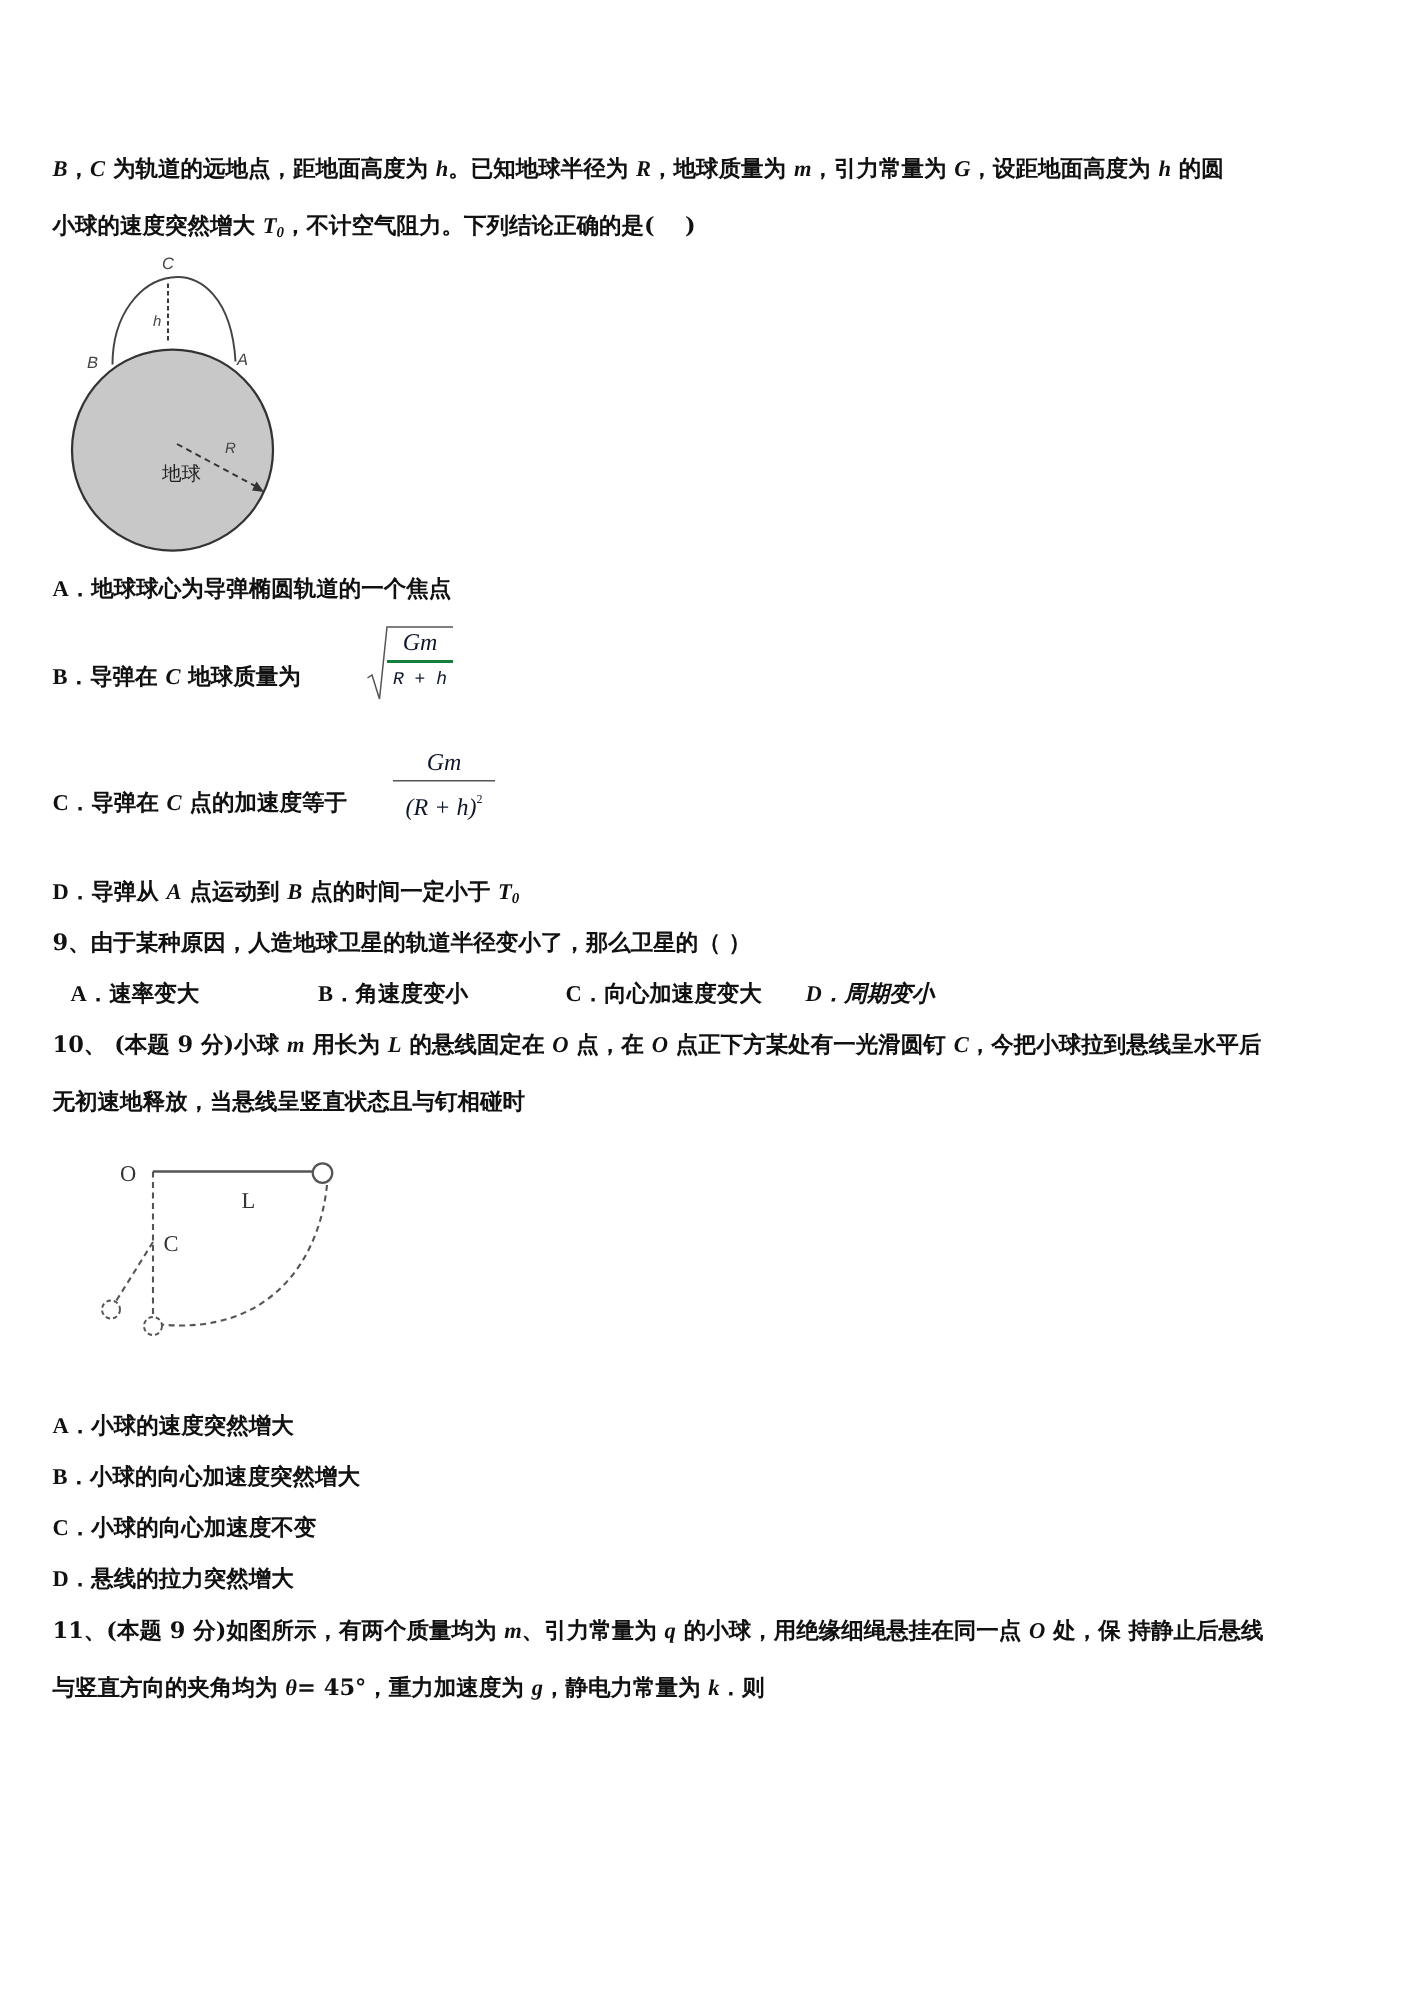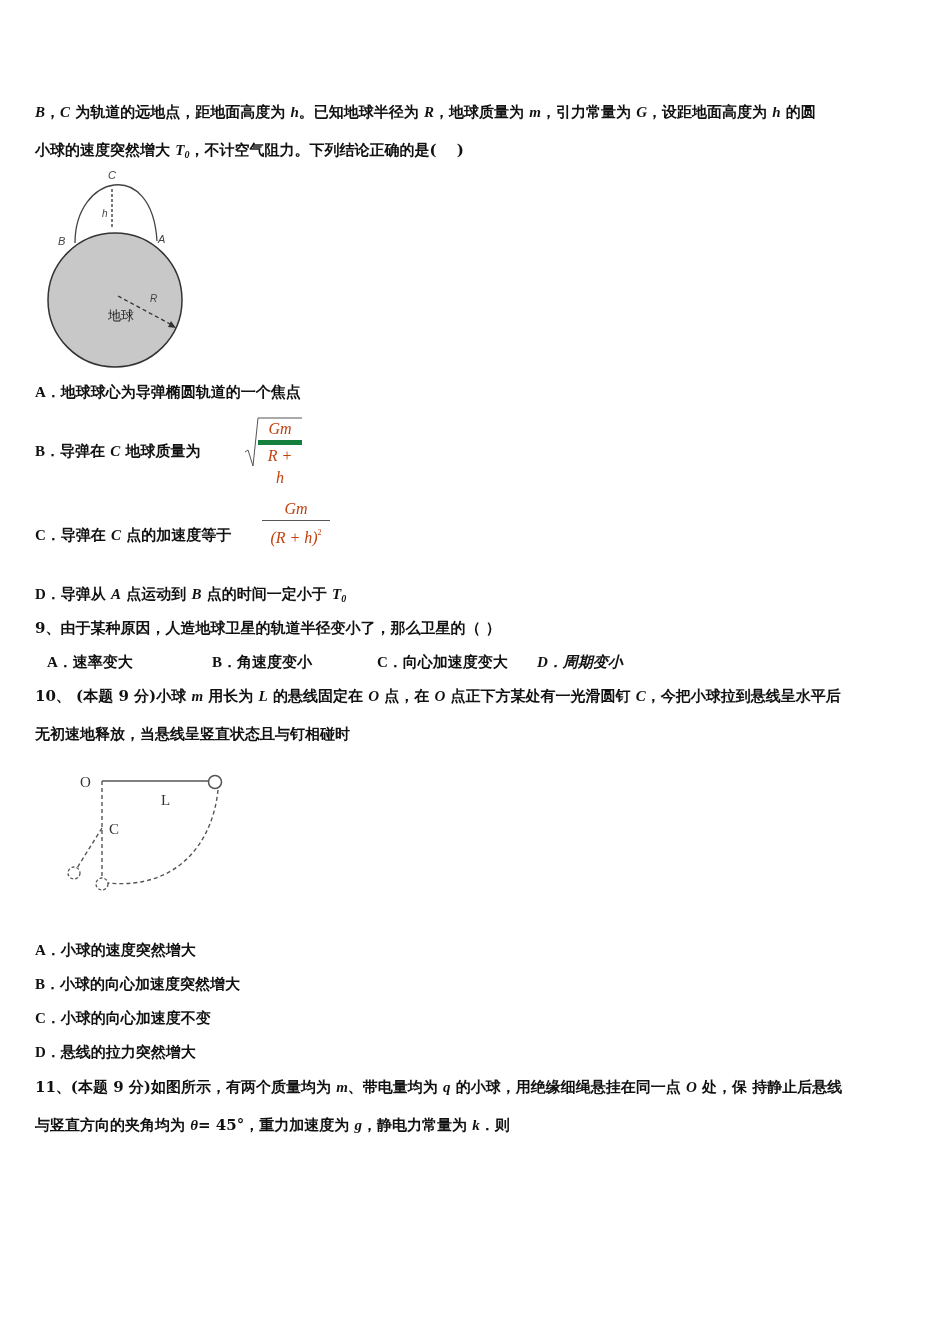--- a/index.html
+++ b/index.html
@@ -23,30 +23,30 @@
       white-space: nowrap;
       font-weight: bold;
     }
     .i { font-style: italic; font-family: "Liberation Serif", serif; font-weight: bold; }
     .opt-label { font-family: "Liberation Serif", serif; font-weight: bold; }
     .sub { font-size: 10px; vertical-align: -3px; }
     .math {
       font-family: "Liberation Serif", serif;
       font-style: italic;
       font-weight: normal;
-      color: #c2410c;
+      color: #0f172a;
     }
     .frac {
       display: inline-block;
       vertical-align: middle;
       text-align: center;
       position: relative;
     }
     .frac .num { display: block; font-size: 16px; line-height: 22px; padding: 0 4px; }
-    .frac .den { display: block; font-size: 16px; line-height: 22px; border-top: 5px solid #15803d; padding: 0 4px; }
+    .frac .den { display: block; font-size: 12px; line-height: 22px; border-top: 2px solid #15803d; padding: 0 4px; font-family: Liberation Mono, monospace; }
     .diagram { position: absolute; }
   </style>
 </head>
 <body>
 
 <div class="line" style="top:102px;">
   <span class="i">B</span><span>，</span><span class="i">C</span><span> 为轨道的远地点，距地面高度为 </span><span class="i">h</span><span>。已知地球半径为 </span><span class="i">R</span><span>，地球质量为 </span><span class="i">m</span><span>，引力常量为 </span><span class="i">G</span><span>，设距地面高度为 </span><span class="i">h</span><span> 的圆</span>
 </div>
 <div class="line" style="top:140px;">
   <span>小球的速度突然增大 </span><span class="i">T</span><span class="sub i">0</span><span>，不计空气阻力。下列结论正确的是(　 )</span>
@@ -155,17 +155,17 @@
   <span class="opt-label">B．</span><span>小球的向心加速度突然增大</span>
 </div>
 <div class="line" style="top:1008px;">
   <span class="opt-label">C．</span><span>小球的向心加速度不变</span>
 </div>
 <div class="line" style="top:1042px;">
   <span class="opt-label">D．</span><span>悬线的拉力突然增大</span>
 </div>
 
 <div class="line" style="top:1077px;">
-  <span>11、(本题 9 分)如图所示，有两个质量均为 </span><span class="i">m</span><span>、带电量均为 </span><span class="i">q</span><span> 的小球，用绝缘细绳悬挂在同一点 </span><span class="i">O</span><span> 处，保 持静止后悬线</span>
+  <span>11、(本题 9 分)如图所示，有两个质量均为 </span><span class="i">m</span><span>、引力常量为 </span><span class="i">q</span><span> 的小球，用绝缘细绳悬挂在同一点 </span><span class="i">O</span><span> 处，保 持静止后悬线</span>
 </div>
 <div class="line" style="top:1115px;">
   <span>与竖直方向的夹角均为 </span><span class="i">θ</span><span>= 45°，重力加速度为 </span><span class="i">g</span><span>，静电力常量为 </span><span class="i">k</span><span>．则</span>
 </div>
 
 </body></html>

